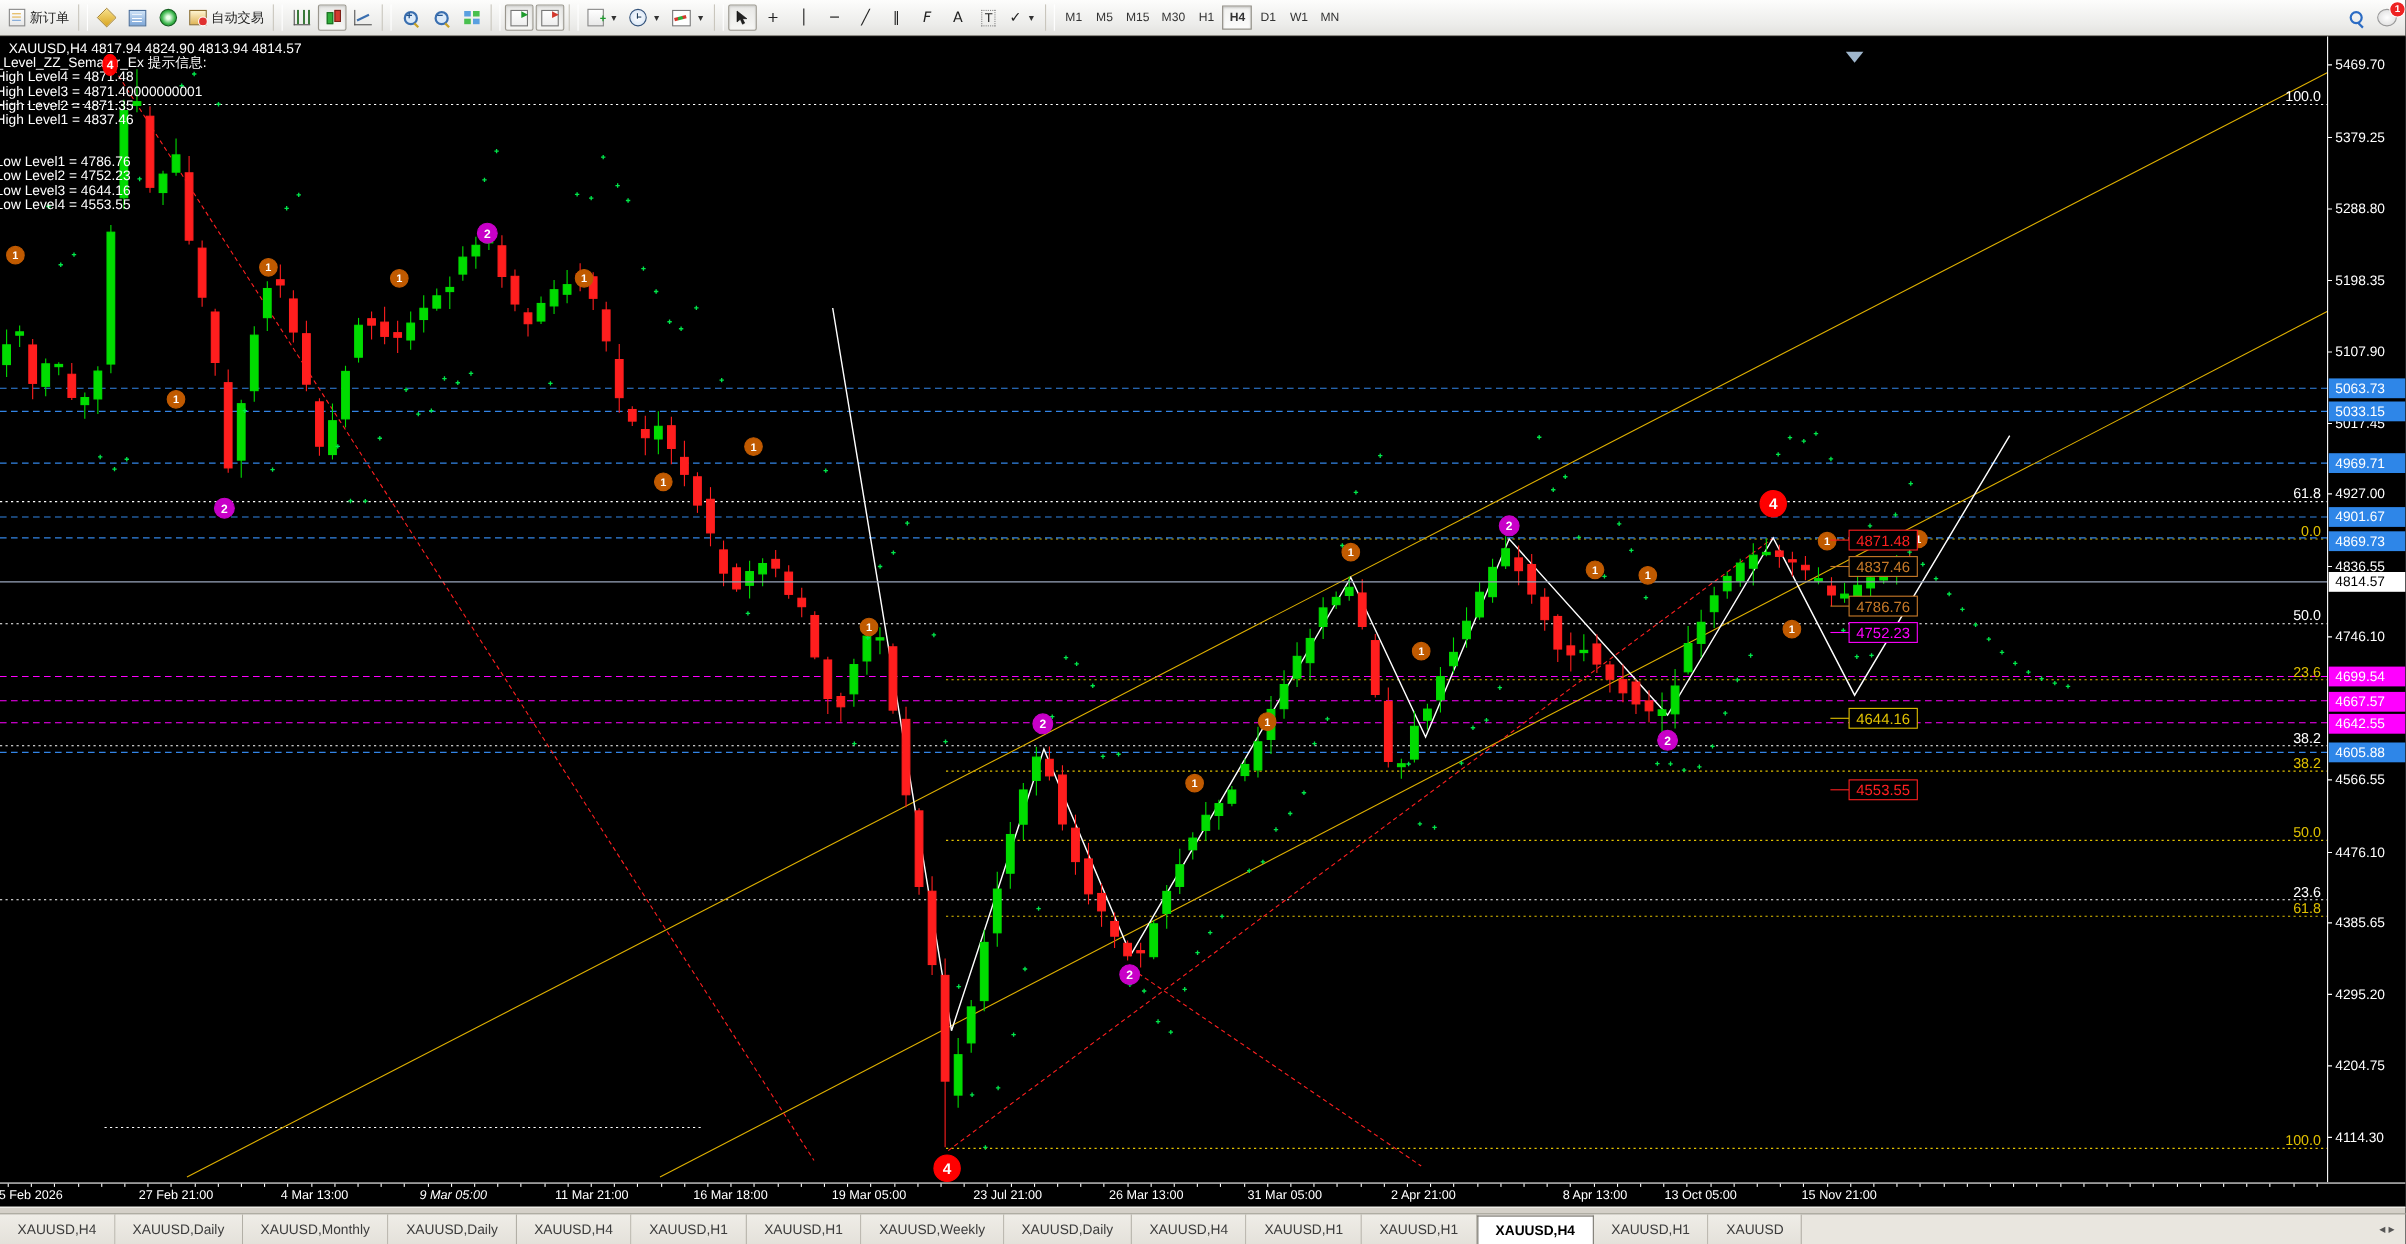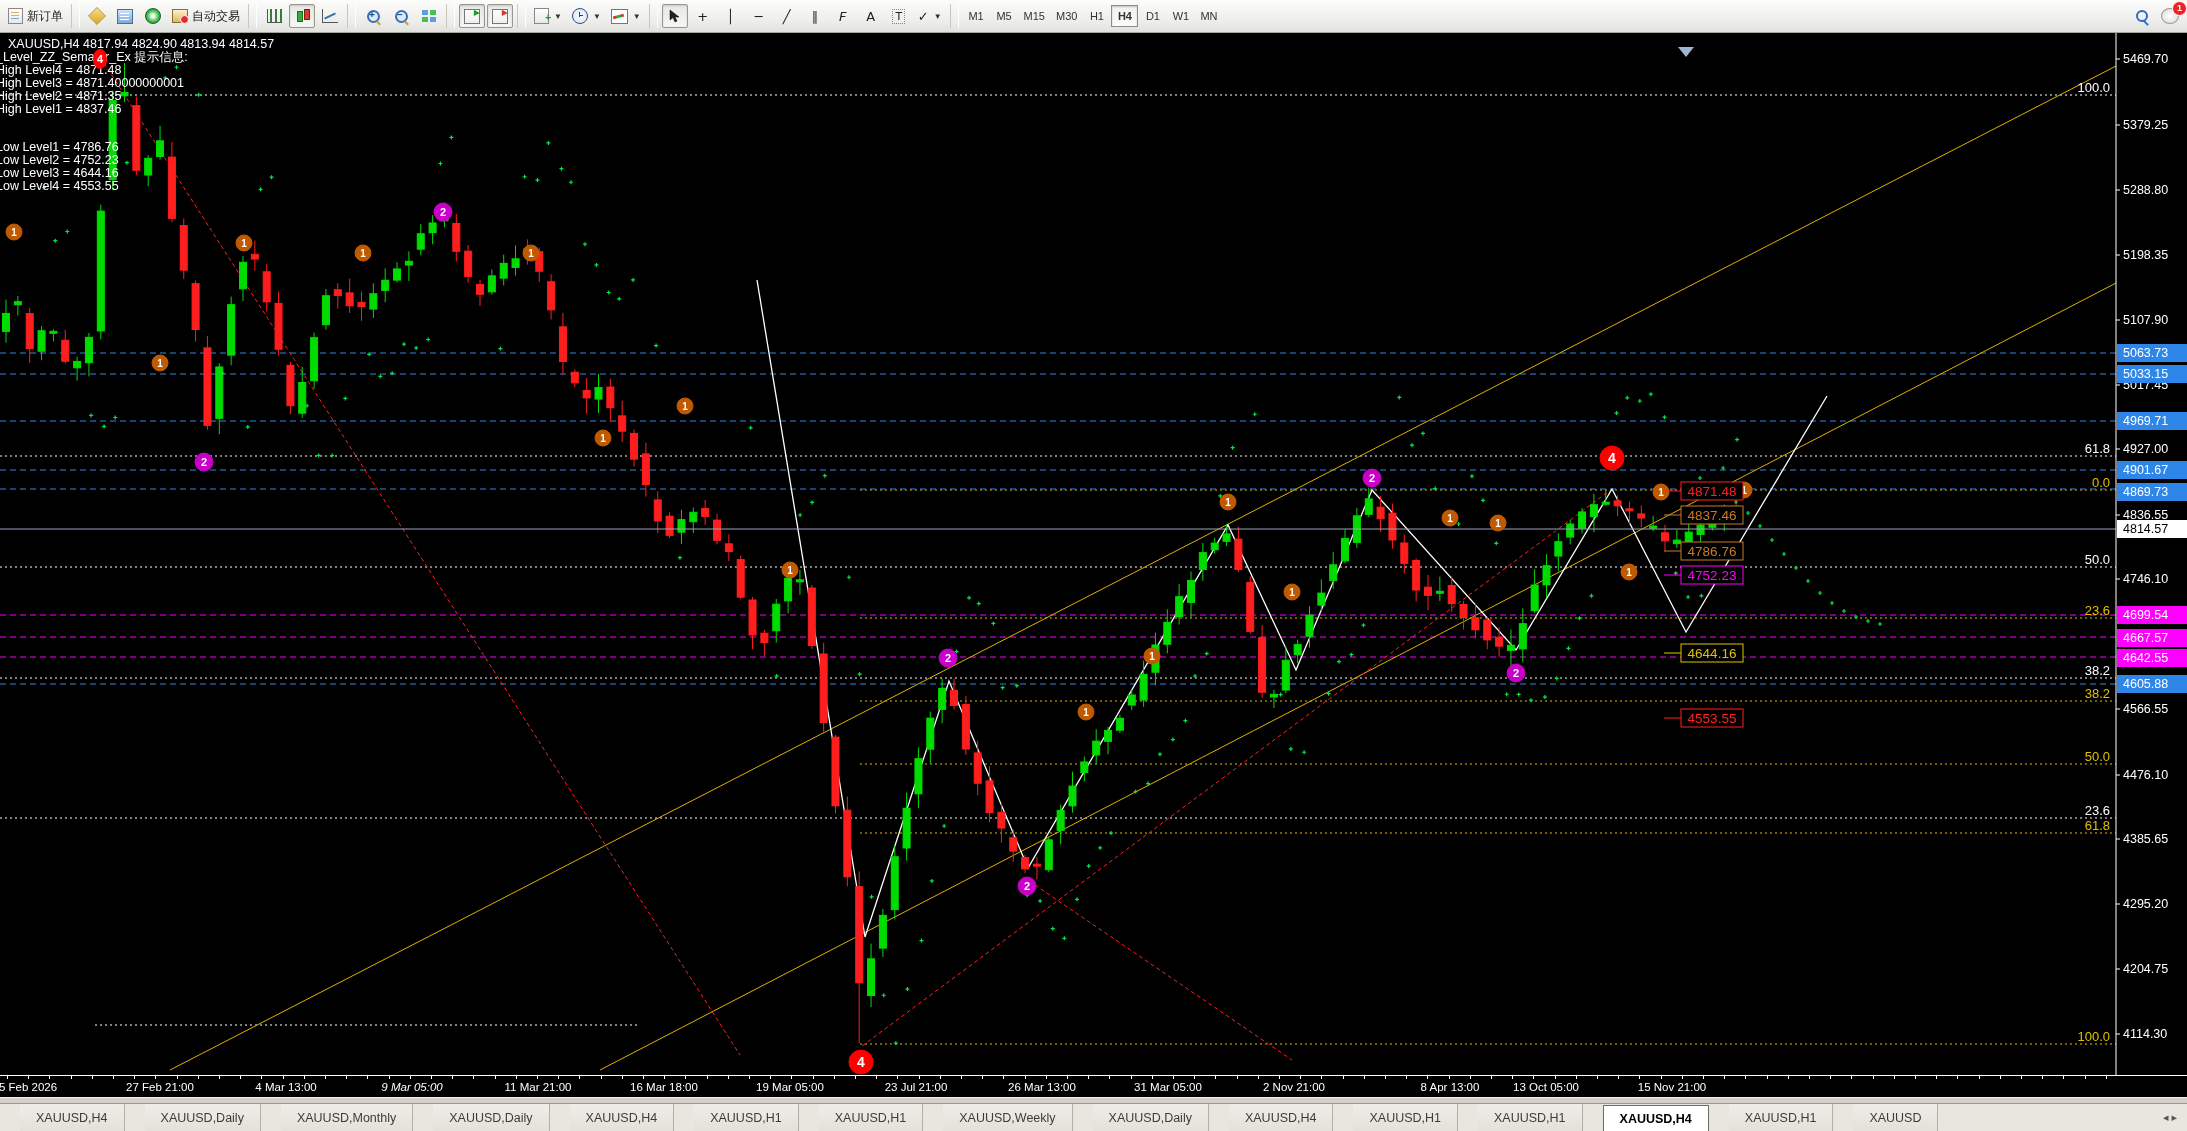--- a/index.html
+++ b/index.html
@@ -66,21 +66,21 @@
   .chart-wrap{position:absolute;top:33px;left:0;width:2187px;height:1042px;background:#000;}
   
   .time-axis{position:absolute;top:1075px;left:0;width:2187px;height:22px;background:#000;border-top:1px solid #fff;box-sizing:border-box;}
   .t-label{position:absolute;top:5px;transform:translateX(-50%);color:#fff;font-size:11.5px;white-space:nowrap;}
   .t-tick{position:absolute;top:0;width:1px;background:#fff;}
   
   .scroll-strip{position:absolute;top:1097px;left:0;width:2187px;height:6px;background:#d4d0c8;border-top:1px solid #f5f4f1;}
   .tabbar{position:absolute;top:1103px;left:0;width:2187px;height:28px;background:#e9e6df;border-top:1px solid #9a978e;
      display:flex;align-items:stretch;box-sizing:border-box;overflow:hidden;}
   .tab{display:flex;align-items:center;padding:0 16px;font-size:12.5px;color:#3c3c3c;border-right:1px solid #b2afa6;
-     background:linear-gradient(#efede7,#e4e1da);white-space:nowrap;margin-left:20px;}
+     background:linear-gradient(#efede7,#e4e1da);white-space:nowrap;}
   .tab.active{background:#fff;color:#000;border:1px solid #6e6b63;border-bottom:none;font-weight:bold;margin-top:1px;}
   .tab-arrows{margin-left:auto;display:flex;align-items:center;gap:8px;padding:0 10px;color:#555;font-size:11px;}
 </style>
 </head>
 <body>
 
 <div class="app">
 
   <div class="toolbar">
     <button class="tb-btn">
@@ -830,21 +830,21 @@
       <span class="t-label" style="left: 28px;">5 Feb 2026</span>
       <span class="t-label" style="left: 160px;">27 Feb 21:00</span>
       <span class="t-label" style="left: 286px;">4 Mar 13:00</span>
       <span class="t-label" style="left: 412px; font-style: italic;">9 Mar 05:00</span>
       <span class="t-label" style="left: 538px;">11 Mar 21:00</span>
       <span class="t-label" style="left: 664px;">16 Mar 18:00</span>
       <span class="t-label" style="left: 790px;">19 Mar 05:00</span>
       <span class="t-label" style="left: 916px;">23 Jul 21:00</span>
       <span class="t-label" style="left: 1042px;">26 Mar 13:00</span>
       <span class="t-label" style="left: 1168px;">31 Mar 05:00</span>
-      <span class="t-label" style="left: 1294px;">2 Nov 21:00</span>
+      <span class="t-label" style="left: 1294px;">2 Apr 21:00</span>
       <span class="t-label" style="left: 1450px;">8 Apr 13:00</span>
       <span class="t-label" style="left: 1546px;">13 Oct 05:00</span>
       <span class="t-label" style="left: 1672px;">15 Nov 21:00</span>
       <div class="t-tick" style="left: 7px; height: 3px;"></div>
       <div class="t-tick" style="left: 28px; height: 3px;"></div>
       <div class="t-tick" style="left: 49px; height: 3px;"></div>
       <div class="t-tick" style="left: 71px; height: 3px;"></div>
       <div class="t-tick" style="left: 92px; height: 3px;"></div>
       <div class="t-tick" style="left: 113px; height: 3px;"></div>
       <div class="t-tick" style="left: 134px; height: 3px;"></div>

